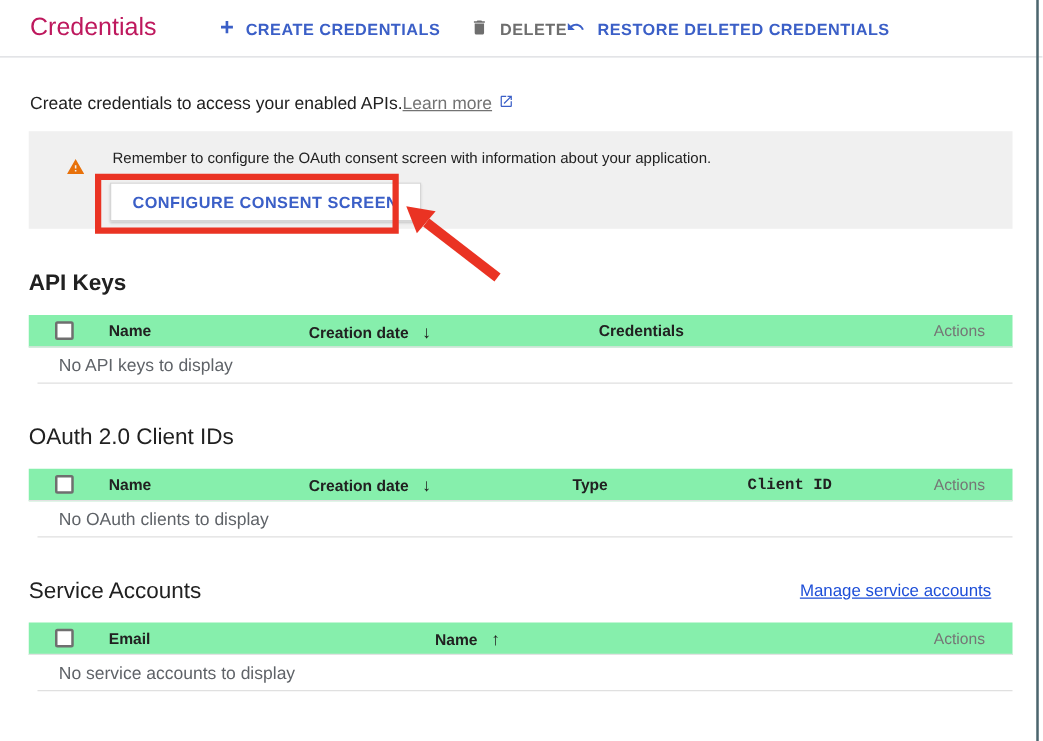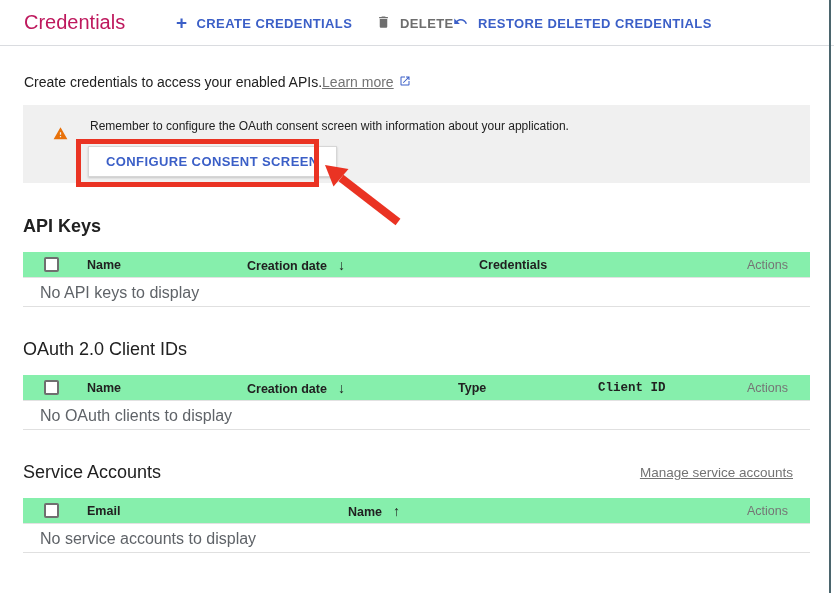--- a/index.html
+++ b/index.html
@@ -93,37 +93,37 @@
     font-size: 12.5px; font-weight: bold; color: #212121; white-space: nowrap;
     cursor: pointer;
   }
   .th.actions { right: 22px; color: #757575; font-weight: normal; cursor: default; }
   .sort-arrow { font-weight: bold; font-size: 14px; margin-left: 11px; color: #212121; }
   .checkbox {
     position: absolute; left: 21px; top: 5px; width: 15px; height: 15px;
     border: 2px solid #6f6f6f; border-radius: 2px; background: #fff; cursor: pointer;
   }
   .empty-row {
-    position: absolute; left: 0; right: 0; top: 26px; height: 29px;
+    position: absolute; left: 7px; right: 0; top: 26px; height: 29px;
     line-height: 29px; border-bottom: 1px solid #e0e0e0;
-    font-size: 16px; color: #5f6368; padding-left: 17px;
+    font-size: 14px; color: #5f6368; padding-left: 17px;
   }
 
   
   .c-name    { left: 64px; }
   .c-cdate   { left: 224px; }
   .c-restr   { left: 456px; }
   .c-type    { left: 435px; }
   .c-cid     { left: 575px; font-family: Liberation Mono, monospace; }
   .c-email   { left: 64px; }
   .c-saname  { left: 325px; text-align: right; }
 
   .manage-link {
     position: absolute; right: 41px; top: 465px;
-    font-size: 13.5px; color: #737373; text-decoration: underline; cursor: pointer;
+    font-size: 13.5px; color: #1d4ed8; text-decoration: underline; cursor: pointer;
   }
 
   .window-edge {
     position: absolute; left: 829px; top: 0; width: 2px; height: 593px;
     background: #4b656d;
   }
 </style>
 </head>
 <body>
 

